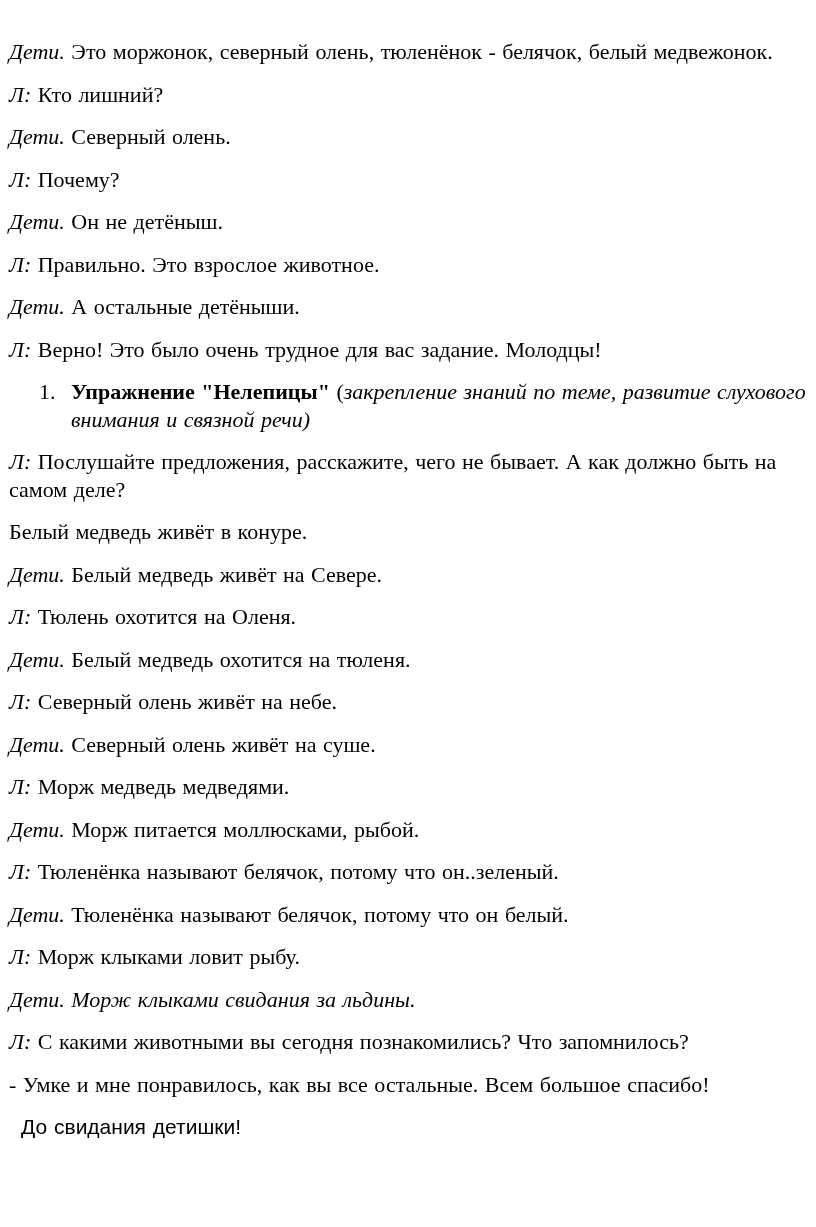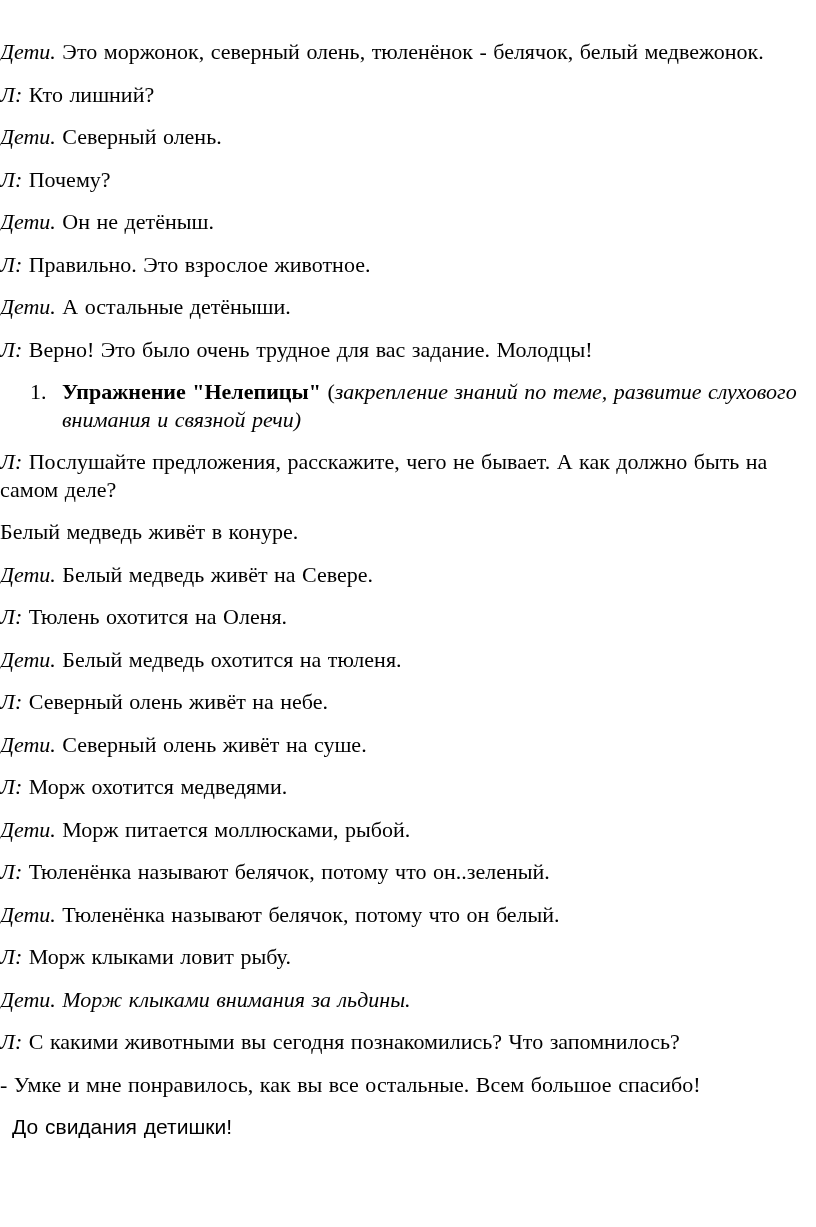--- a/index.html
+++ b/index.html
@@ -9,21 +9,21 @@
   body {
     width: 816px;
     height: 1227px;
     background: #ffffff;
     overflow: hidden;
   }
   .page {
     box-sizing: border-box;
     width: 816px;
     height: 1227px;
-    padding: 38px 3px 0 0;
+    padding: 38px 3px 0 9px;
     background: #ffffff;
     color: #000000;
     font-family: "Liberation Serif", serif;
   }
   p.para {
     margin: 0 0 15px 0;
     font-size: 22px;
     line-height: 27.5px;
     word-spacing: 1px;
   }
@@ -59,23 +59,23 @@
       <p class="para"><span class="run italic">Дети.</span><span class="run regular"> А остальные детёныши.</span></p>
       <p class="para"><span class="run italic">Л:</span><span class="run regular"> Верно! Это было очень трудное для вас задание. Молодцы!</span></p>
       <p class="para list-item"><span class="marker">1.</span><span><span class="run bold">Упражнение "Нелепицы"</span><span class="run regular"> (</span><span class="run italic">закрепление знаний по теме, развитие слухового внимания и связной речи)</span></span></p>
       <p class="para"><span class="run italic">Л:</span><span class="run regular"> Послушайте предложения, расскажите, чего не бывает. А как должно быть на самом деле?</span></p>
       <p class="para"><span class="run regular">Белый медведь живёт в конуре.</span></p>
       <p class="para"><span class="run italic">Дети.</span><span class="run regular"> Белый медведь живёт на Севере.</span></p>
       <p class="para"><span class="run italic">Л:</span><span class="run regular"> Тюлень охотится на Оленя.</span></p>
       <p class="para"><span class="run italic">Дети.</span><span class="run regular"> Белый медведь охотится на тюленя.</span></p>
       <p class="para"><span class="run italic">Л:</span><span class="run regular"> Северный олень живёт на небе.</span></p>
       <p class="para"><span class="run italic">Дети.</span><span class="run regular"> Северный олень живёт на суше.</span></p>
-      <p class="para"><span class="run italic">Л:</span><span class="run regular"> Морж охотится медведями.</span></p>
+      <p class="para"><span class="run italic">Л:</span><span class="run regular"> Морж медведь медведями.</span></p>
       <p class="para"><span class="run italic">Дети.</span><span class="run regular"> Морж питается моллюсками, рыбой.</span></p>
       <p class="para"><span class="run italic">Л:</span><span class="run regular"> Тюленёнка называют белячок, потому что он..зеленый.</span></p>
       <p class="para"><span class="run italic">Дети.</span><span class="run regular"> Тюленёнка называют белячок, потому что он белый.</span></p>
       <p class="para"><span class="run italic">Л:</span><span class="run regular"> Морж клыками ловит рыбу.</span></p>
-      <p class="para"><span class="run italic">Дети. Морж клыками внимания за льдины.</span></p>
+      <p class="para"><span class="run italic">Дети. Морж клыками свидания за льдины.</span></p>
       <p class="para"><span class="run italic">Л:</span><span class="run regular"> С какими животными вы сегодня познакомились? Что запомнилось?</span></p>
       <p class="para"><span class="run regular">- Умке и мне понравилось, как вы все остальные. Всем большое спасибо!</span></p>
       <p class="para"><span class="run sans">До свидания детишки!</span></p>
     </div>
 </main>
 
 </body></html>

